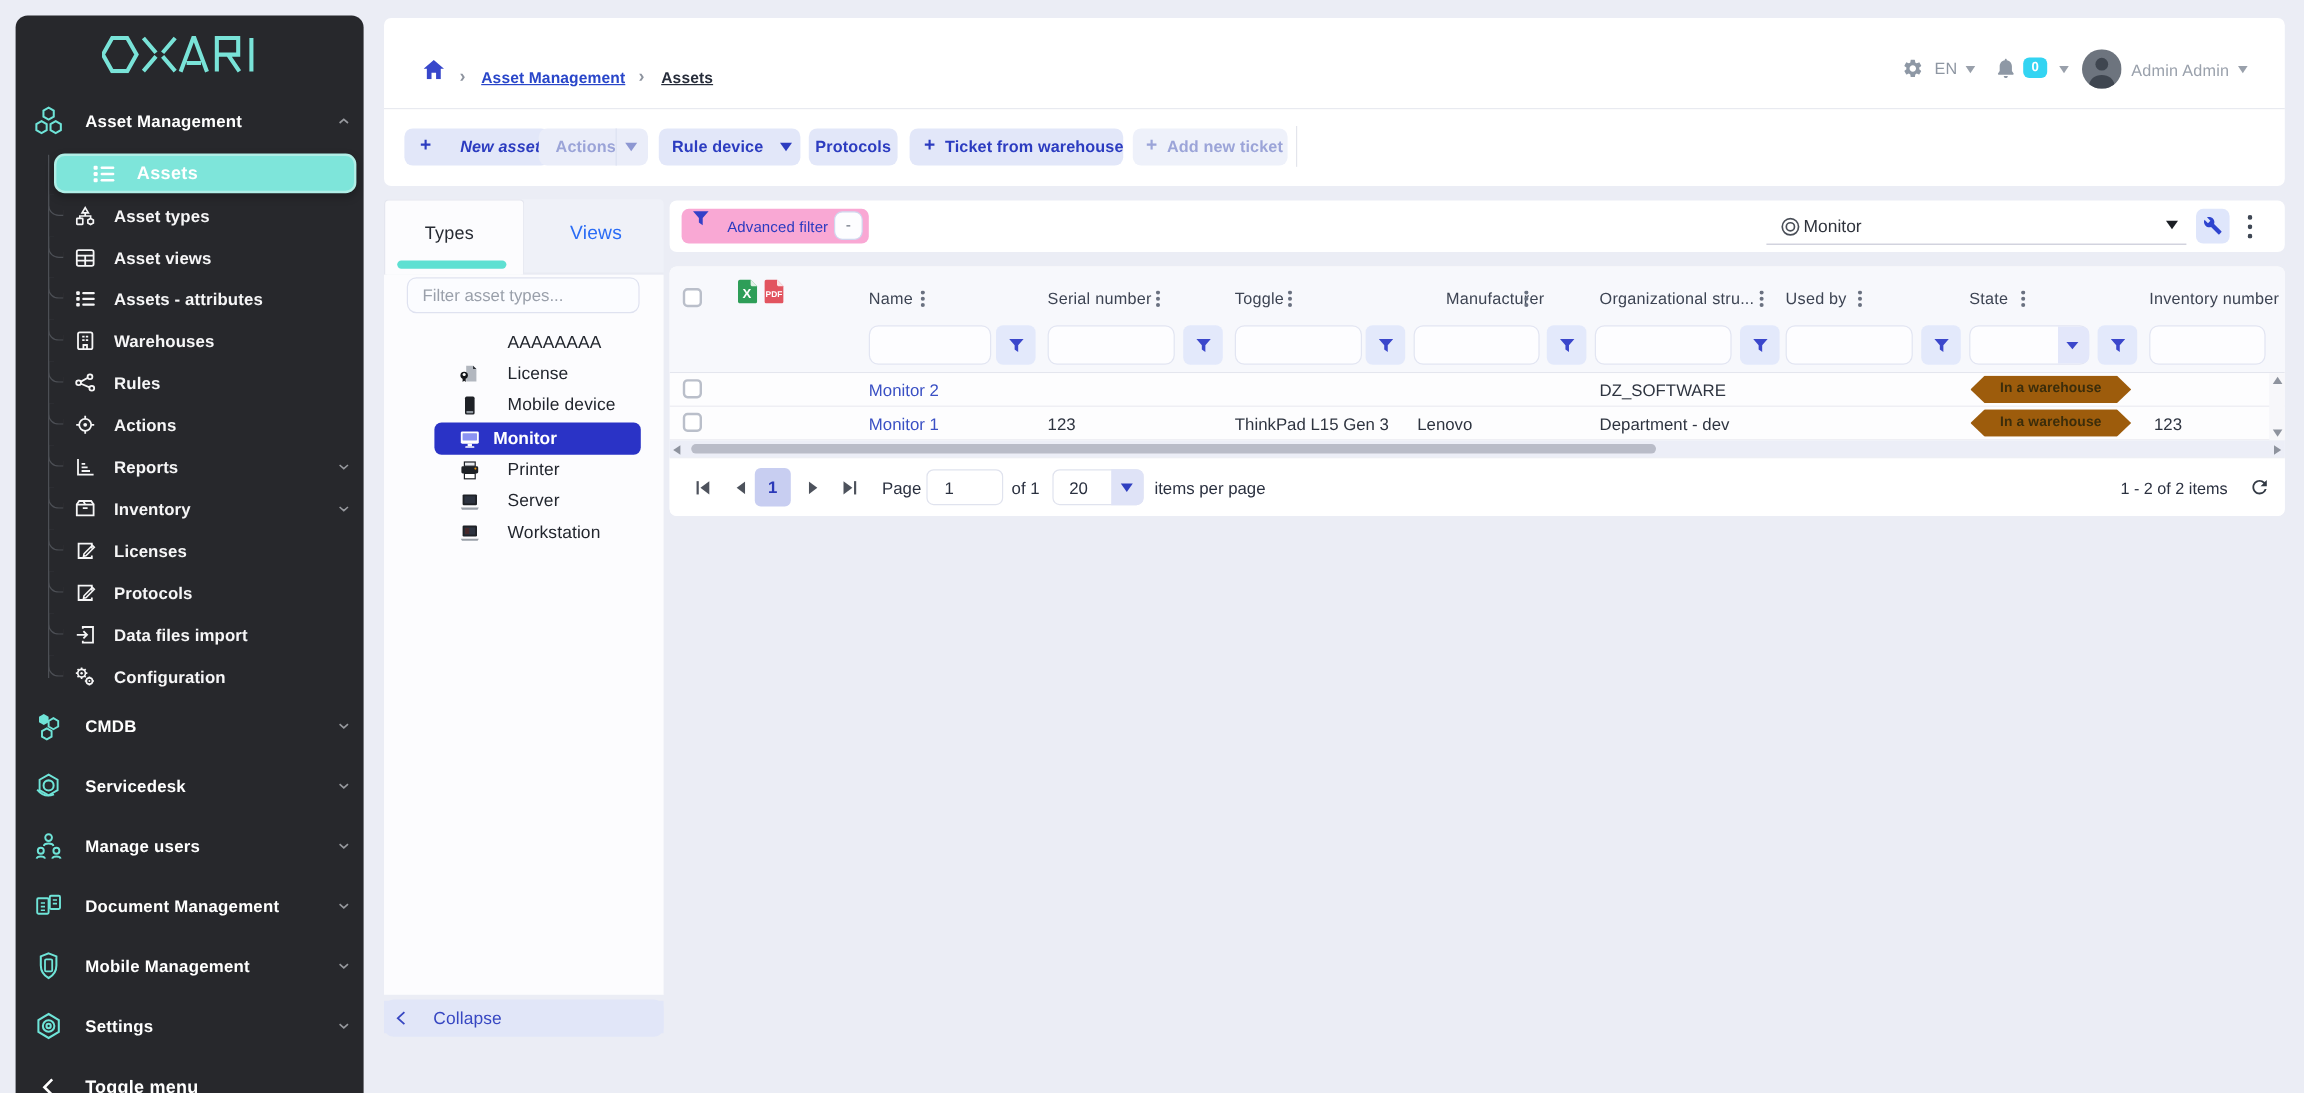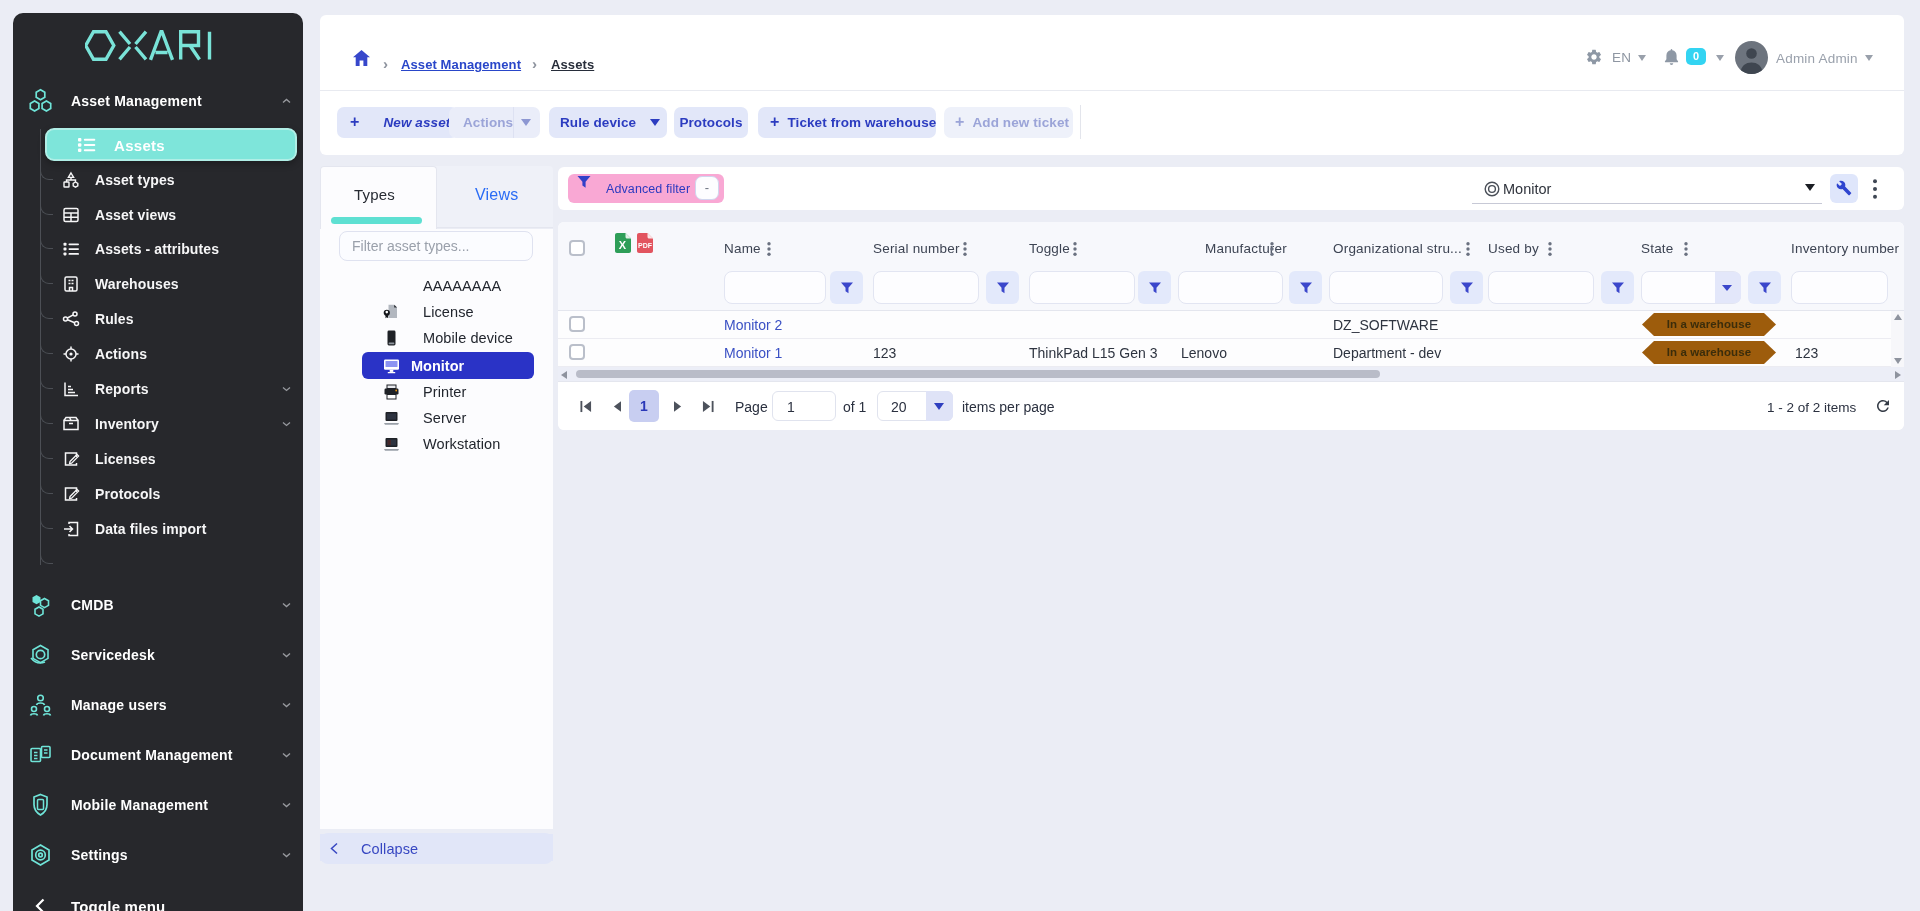--- a/index.html
+++ b/index.html
@@ -202,20 +202,31 @@
     </svg>
     <div class="slabel">Protocols</div>
   </div>
   <div class="subitem" style="top:501px;">
     <svg class="sicon" viewBox="0 0 18 18" fill="none" stroke="#f6f6f7" stroke-width="1.5">
       <path d="M7 4 V2.5 H15.5 V15.5 H7 V14"></path>
       <path d="M2 9 H10 M7.5 6 L10.5 9 L7.5 12"></path>
     </svg>
     <div class="slabel">Data files import</div>
   </div>
+  <div class="subitem" style="top:536px;">
+    <svg class="sicon" viewBox="0 0 18 18" fill="none" stroke="#f6f6f7" stroke-width="1.4">
+      <circle cx="6" cy="6" r="3.2"></circle>
+        <circle cx="6" cy="6" r="1" fill="#f6f6f7" stroke="none"></circle>
+      <path d="M6 1.2 V2.8 M6 9.2 V10.8 M1.2 6 H2.8 M9.2 6 H10.8 M2.6 2.6 L3.7 3.7 M8.3 8.3 L9.4 9.4 M9.4 2.6 L8.3 3.7 M3.7 8.3 L2.6 9.4"></path>
+      <circle cx="12.5" cy="12.5" r="2.6"></circle>
+        <circle cx="12.5" cy="12.5" r="0.8" fill="#f6f6f7" stroke="none"></circle>
+      <path d="M12.5 8.7 V10 M12.5 15 V16.3 M8.7 12.5 H10 M15 12.5 H16.3"></path>
+    </svg>
+    <div class="slabel">Configuration</div>
+  </div>
 
   <div class="toplevel" style="top:575px;">
     <svg class="ticon" viewBox="0 0 27 27">
       <path d="M9.5 3.5 l4 2.3 v4.6 l-4 2.3 l-4-2.3 v-4.6 z" fill="#6fe4d8"></path>
       <path d="M17.5 7 l4 2.3 v4.6 l-4 2.3 l-4-2.3 v-4.6 z" fill="none" stroke="#6fe4d8" stroke-width="1.6"></path>
       <path d="M12 15.5 l4 2.3 v4.6 l-4 2.3 l-4-2.3 v-4.6 z" fill="none" stroke="#6fe4d8" stroke-width="1.6"></path>
     </svg>
     <div class="tlabel">CMDB</div>
     <svg class="chevd" viewBox="0 0 9 6" fill="none" stroke="#97999e" stroke-width="1.4">
         <path d="M1 1.5 L4.5 4.5 L8 1.5"></path>

